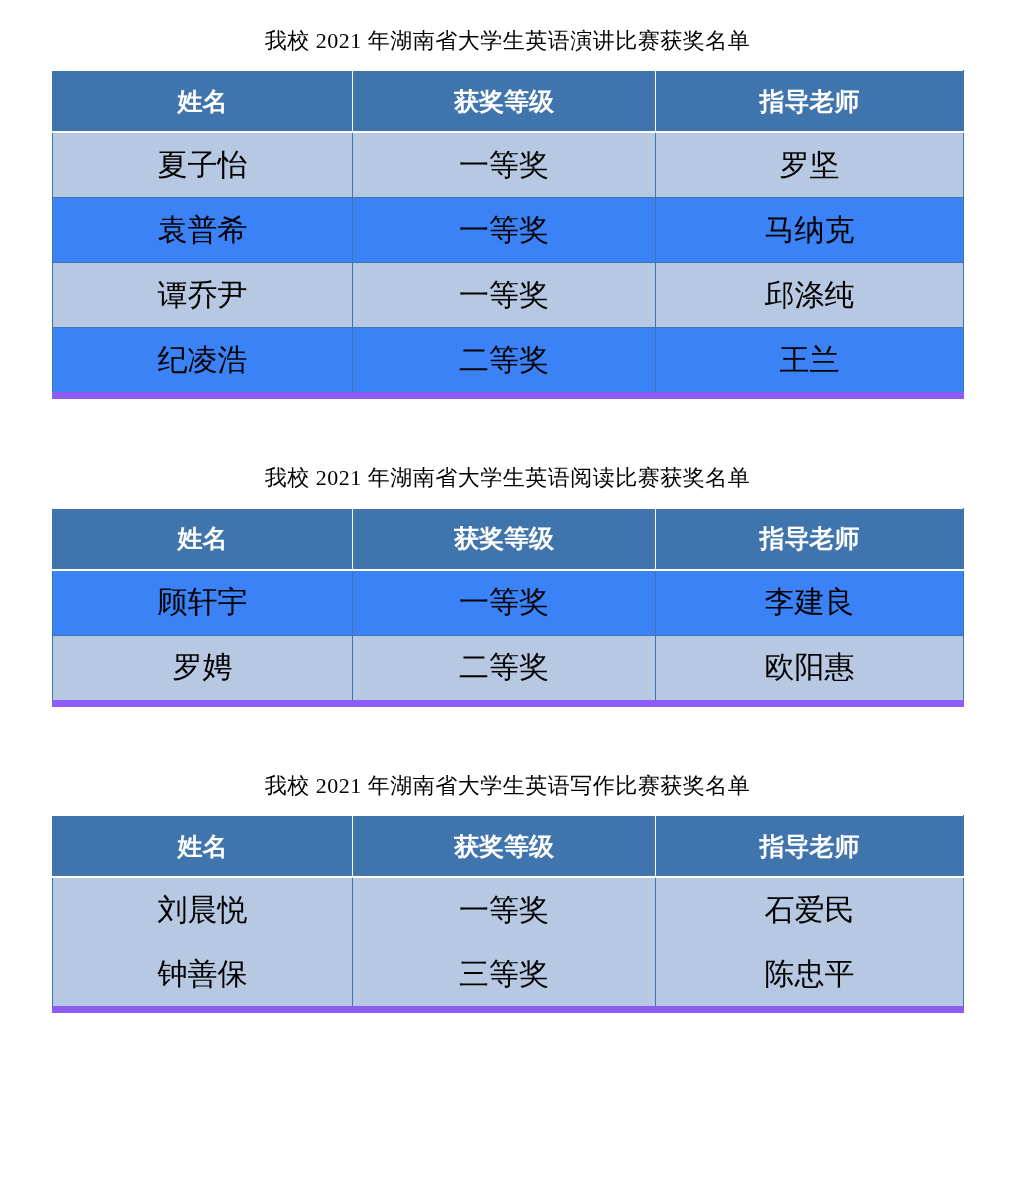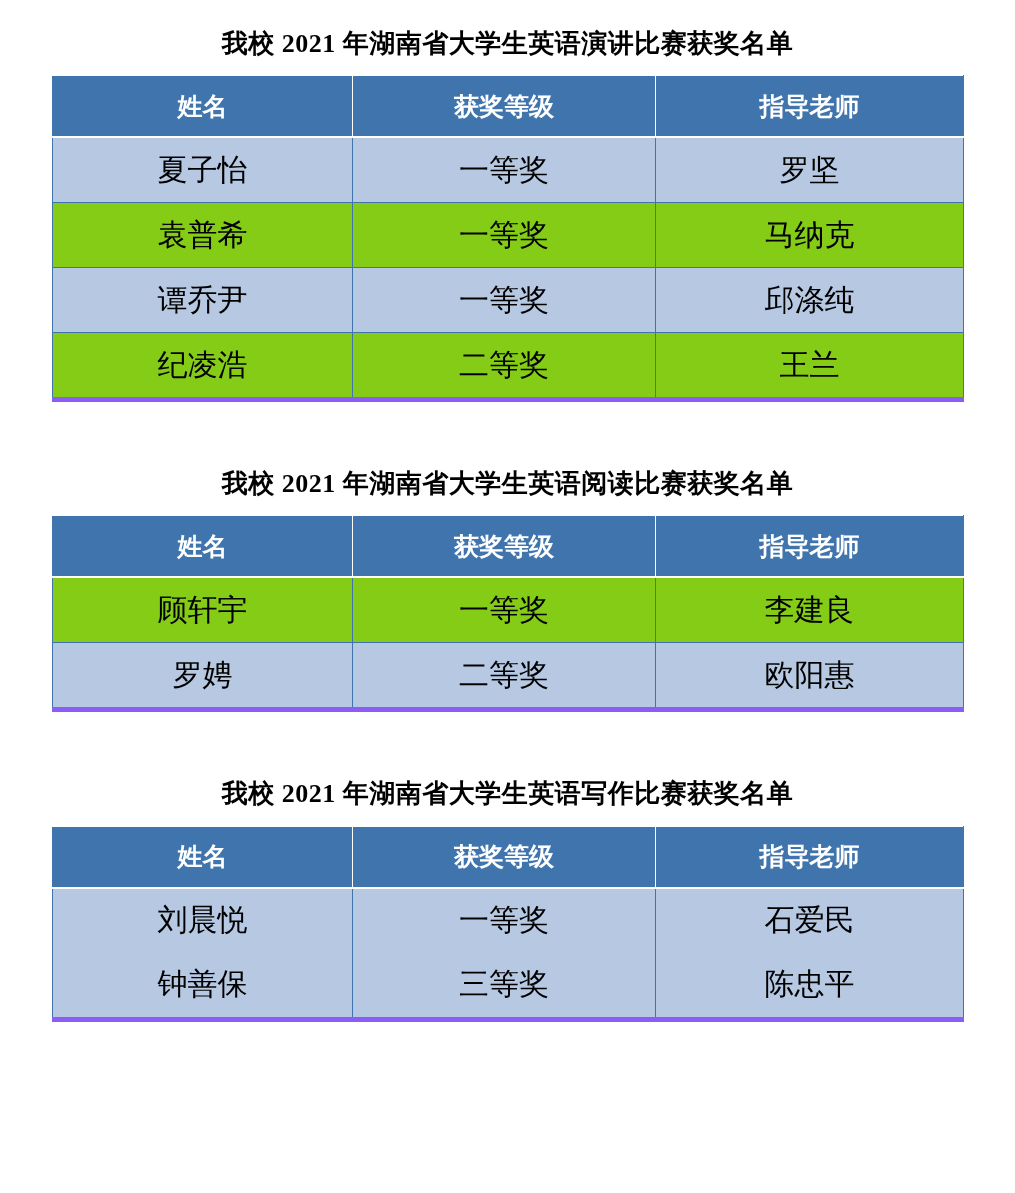--- a/index.html
+++ b/index.html
@@ -18,22 +18,22 @@
     box-sizing: border-box;
     padding: 28px 52px 20px 52px;
   }
   .section {
     margin-bottom: 66px;
   }
   .section:last-child {
     margin-bottom: 0;
   }
   .section-title {
-    font-size: 26px;
-    font-weight: bold;
+    font-size: 22px;
+    font-weight: normal;
     text-align: center;
     letter-spacing: 0.5px;
     margin: 0 0 16px 0;
     line-height: 1.2;
     white-space: nowrap;
   }
   table.award-table {
     width: 911px;
     border-collapse: collapse;
     table-layout: fixed;
@@ -64,28 +64,28 @@
     vertical-align: middle;
     border-left: 1px solid #3f74ad;
     border-right: 1px solid #3f74ad;
     border-top: none;
     border-bottom: none;
   }
   table.award-table tr.row-shaded td {
     background: #b7c9e2;
   }
   table.award-table tr.row-plain td {
-    background: #84cc16;
+    background: #3b82f6;
   }
   table.award-table tr.row-plain td {
     border-top: 1px solid #3f74ad;
     border-bottom: 1px solid #3f74ad;
   }
   table.award-table tbody tr:last-child td {
-    border-bottom: 5px solid #8b5cf6;
+    border-bottom: 7px solid #8b5cf6;
     margin-top: 39px;
   }
 </style>
 </head>
 <body>
 
 <div class="page">
 
   <div class="section">
     <h2 class="section-title">我校 2021 年湖南省大学生英语演讲比赛获奖名单</h2>

